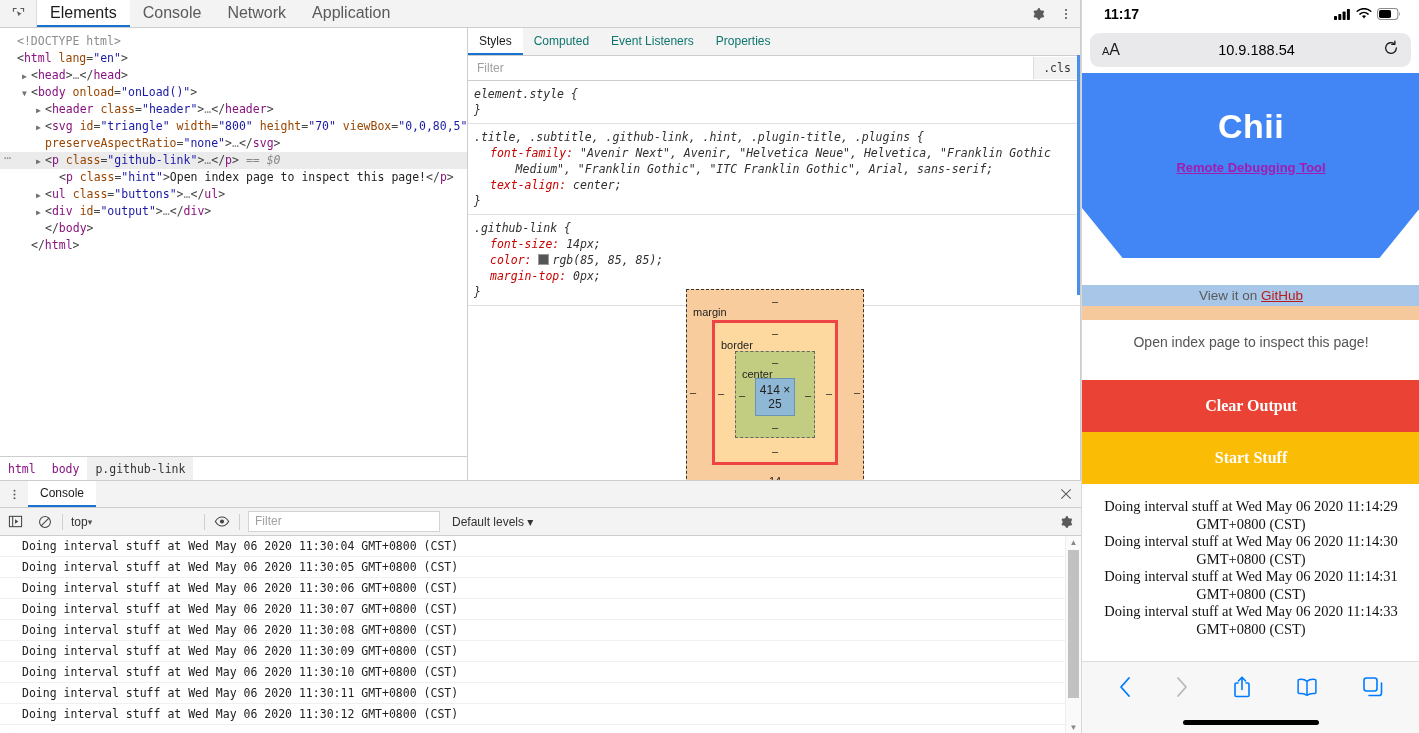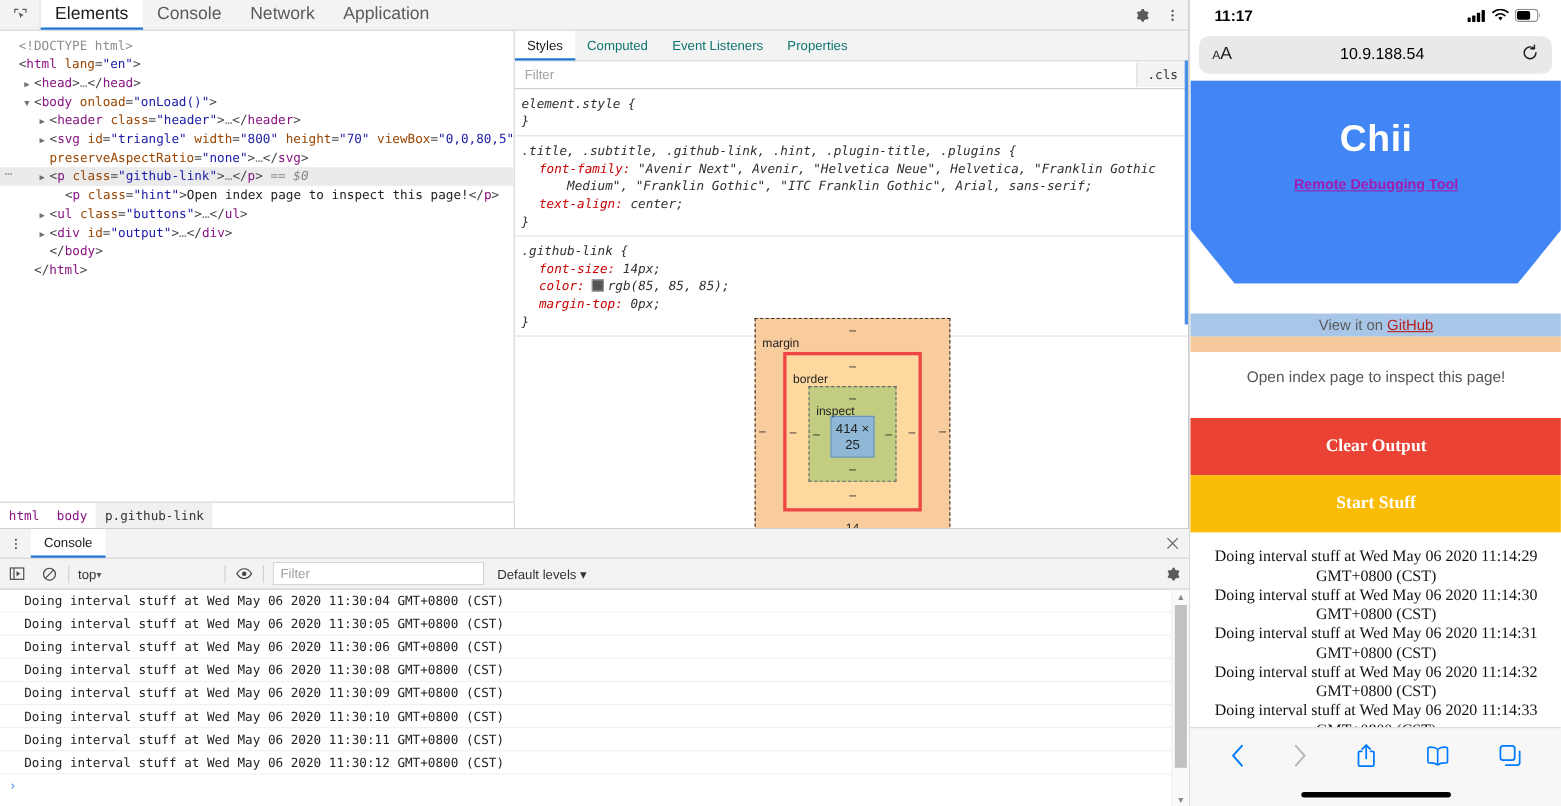--- a/index.html
+++ b/index.html
@@ -282,21 +282,21 @@
 
           <div class="bm-border bm-box">
             <div class="bm-lbl">border</div>
             <div class="bm-row" style="height:12px;">
                 <span>–</span>
               </div>
             <div class="bm-side" style="left:3px;">–</div>
             <div class="bm-side" style="right:3px;">–</div>
 
             <div class="bm-padding bm-box">
-              <div class="bm-lbl">inspect</div>
+              <div class="bm-lbl">center</div>
               <div class="bm-row" style="height:11px;">
                   <span>–</span>
                 </div>
               <div class="bm-side" style="left:3px;">–</div>
               <div class="bm-side" style="right:3px;">–</div>
 
               <div class="bm-content">414 × 25</div>
 
               <div class="bm-row" style="height:13px;">
                   <span>–</span>
@@ -372,20 +372,21 @@
             <path fill="#5a5a5a" d="M8 5.2A2.8 2.8 0 108 10.8 2.8 2.8 0 008 5.2zm0 4.3A1.5 1.5 0 118 6.5a1.5 1.5 0 010 3zM14 8c0-.4 0-.8-.1-1.2l1.3-1-1.3-2.2-1.5.6a5.6 5.6 0 00-2-1.2L10.2 1.4H7.8l-.2 1.6c-.8.2-1.4.6-2 1.2l-1.5-.6L2.8 5.8l1.3 1A6 6 0 004 8c0 .4 0 .8.1 1.2l-1.3 1L4.1 12.4l1.5-.6c.6.6 1.2 1 2 1.2l.2 1.6h2.4l.2-1.6c.8-.2 1.4-.6 2-1.2l1.5.6 1.3-2.2-1.3-1c.1-.4.1-.8.1-1.2z"></path>
           </svg>
         </div>
       </div>
 
       <div class="console-body">
         <div id="logs">
             <div class="log-line">Doing interval stuff at Wed May 06 2020 11:30:04 GMT+0800 (CST)</div>
             <div class="log-line">Doing interval stuff at Wed May 06 2020 11:30:05 GMT+0800 (CST)</div>
             <div class="log-line">Doing interval stuff at Wed May 06 2020 11:30:06 GMT+0800 (CST)</div>
+            <div class="log-line">Doing interval stuff at Wed May 06 2020 11:30:07 GMT+0800 (CST)</div>
             <div class="log-line">Doing interval stuff at Wed May 06 2020 11:30:08 GMT+0800 (CST)</div>
             <div class="log-line">Doing interval stuff at Wed May 06 2020 11:30:09 GMT+0800 (CST)</div>
             <div class="log-line">Doing interval stuff at Wed May 06 2020 11:30:10 GMT+0800 (CST)</div>
             <div class="log-line">Doing interval stuff at Wed May 06 2020 11:30:11 GMT+0800 (CST)</div>
             <div class="log-line">Doing interval stuff at Wed May 06 2020 11:30:12 GMT+0800 (CST)</div>
           </div>
         <div class="prompt"><span>›</span></div>
         <div class="vscroll">
           <div class="arw" style="top:0;">▲</div>
           <div class="thumb"></div>
@@ -454,21 +455,20 @@
           </div>
         <div class="btn-row btn-start">
             <span>Start Stuff</span>
           </div>
       </div>
 
       <div class="output" id="phone-output">
           <div>Doing interval stuff at Wed May 06 2020 11:14:29 GMT+0800 (CST)</div>
           <div>Doing interval stuff at Wed May 06 2020 11:14:30 GMT+0800 (CST)</div>
           <div>Doing interval stuff at Wed May 06 2020 11:14:31 GMT+0800 (CST)</div>
-          <div>Doing interval stuff at Wed May 06 2020 11:14:32 GMT+0800 (CST)</div>
           <div>Doing interval stuff at Wed May 06 2020 11:14:33 GMT+0800 (CST)</div>
         </div>
     </div>
 
     <div class="tabbar-bottom">
       <div class="tb-icons">
         <div class="tb-ico">
           <svg width="14" height="22" viewBox="0 0 14 22">
             <path d="M11 2L3 11l8 9" fill="none" stroke="#007aff" stroke-width="1.8" stroke-linecap="round" stroke-linejoin="round"></path>
           </svg>

